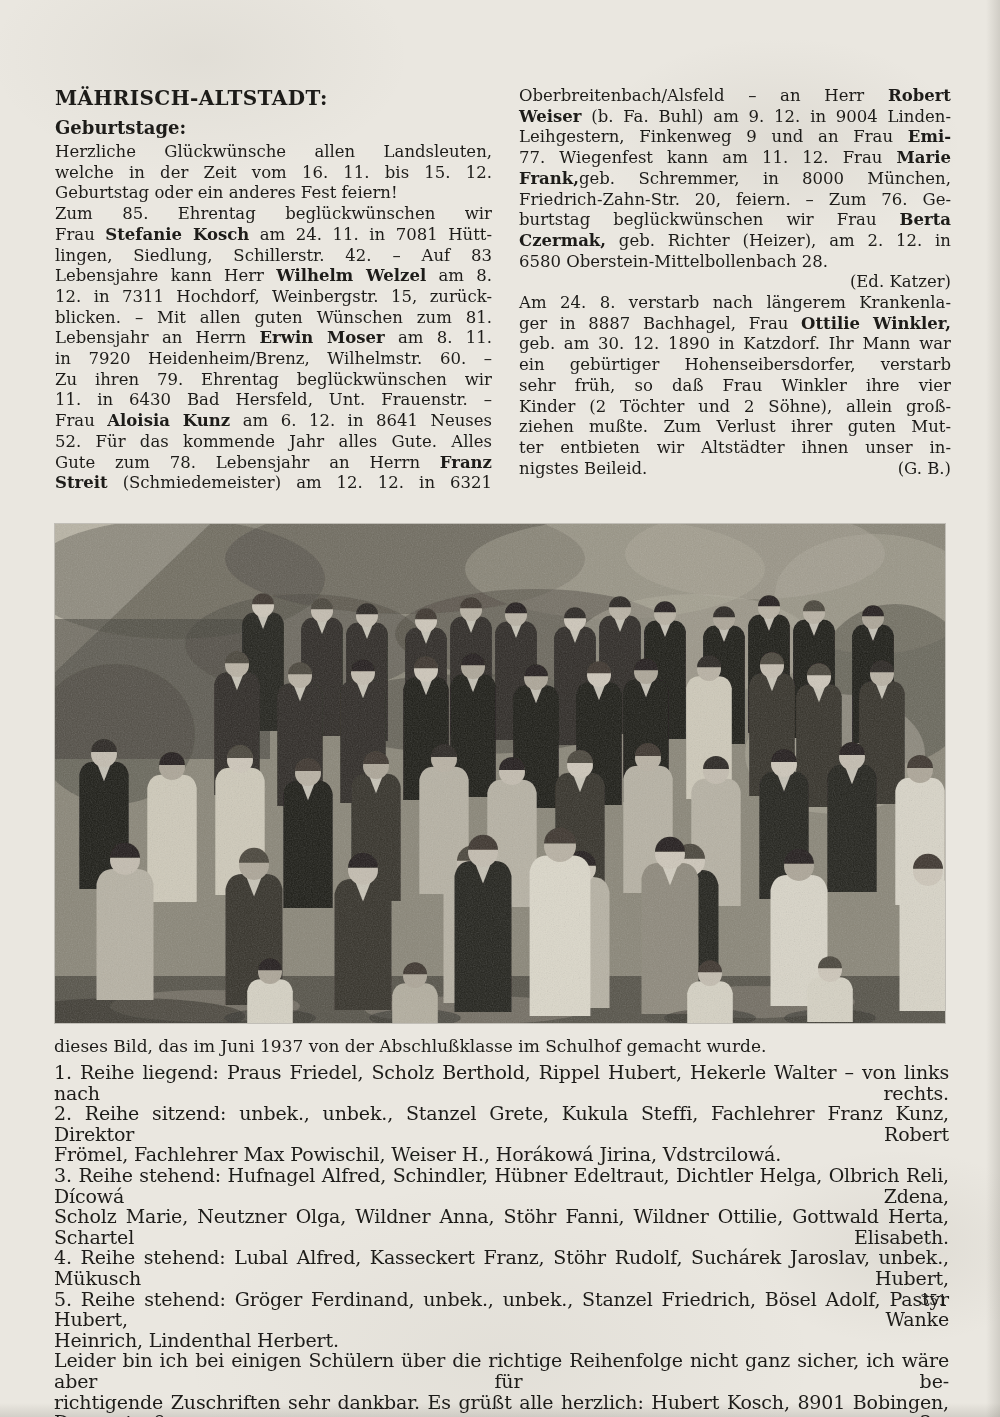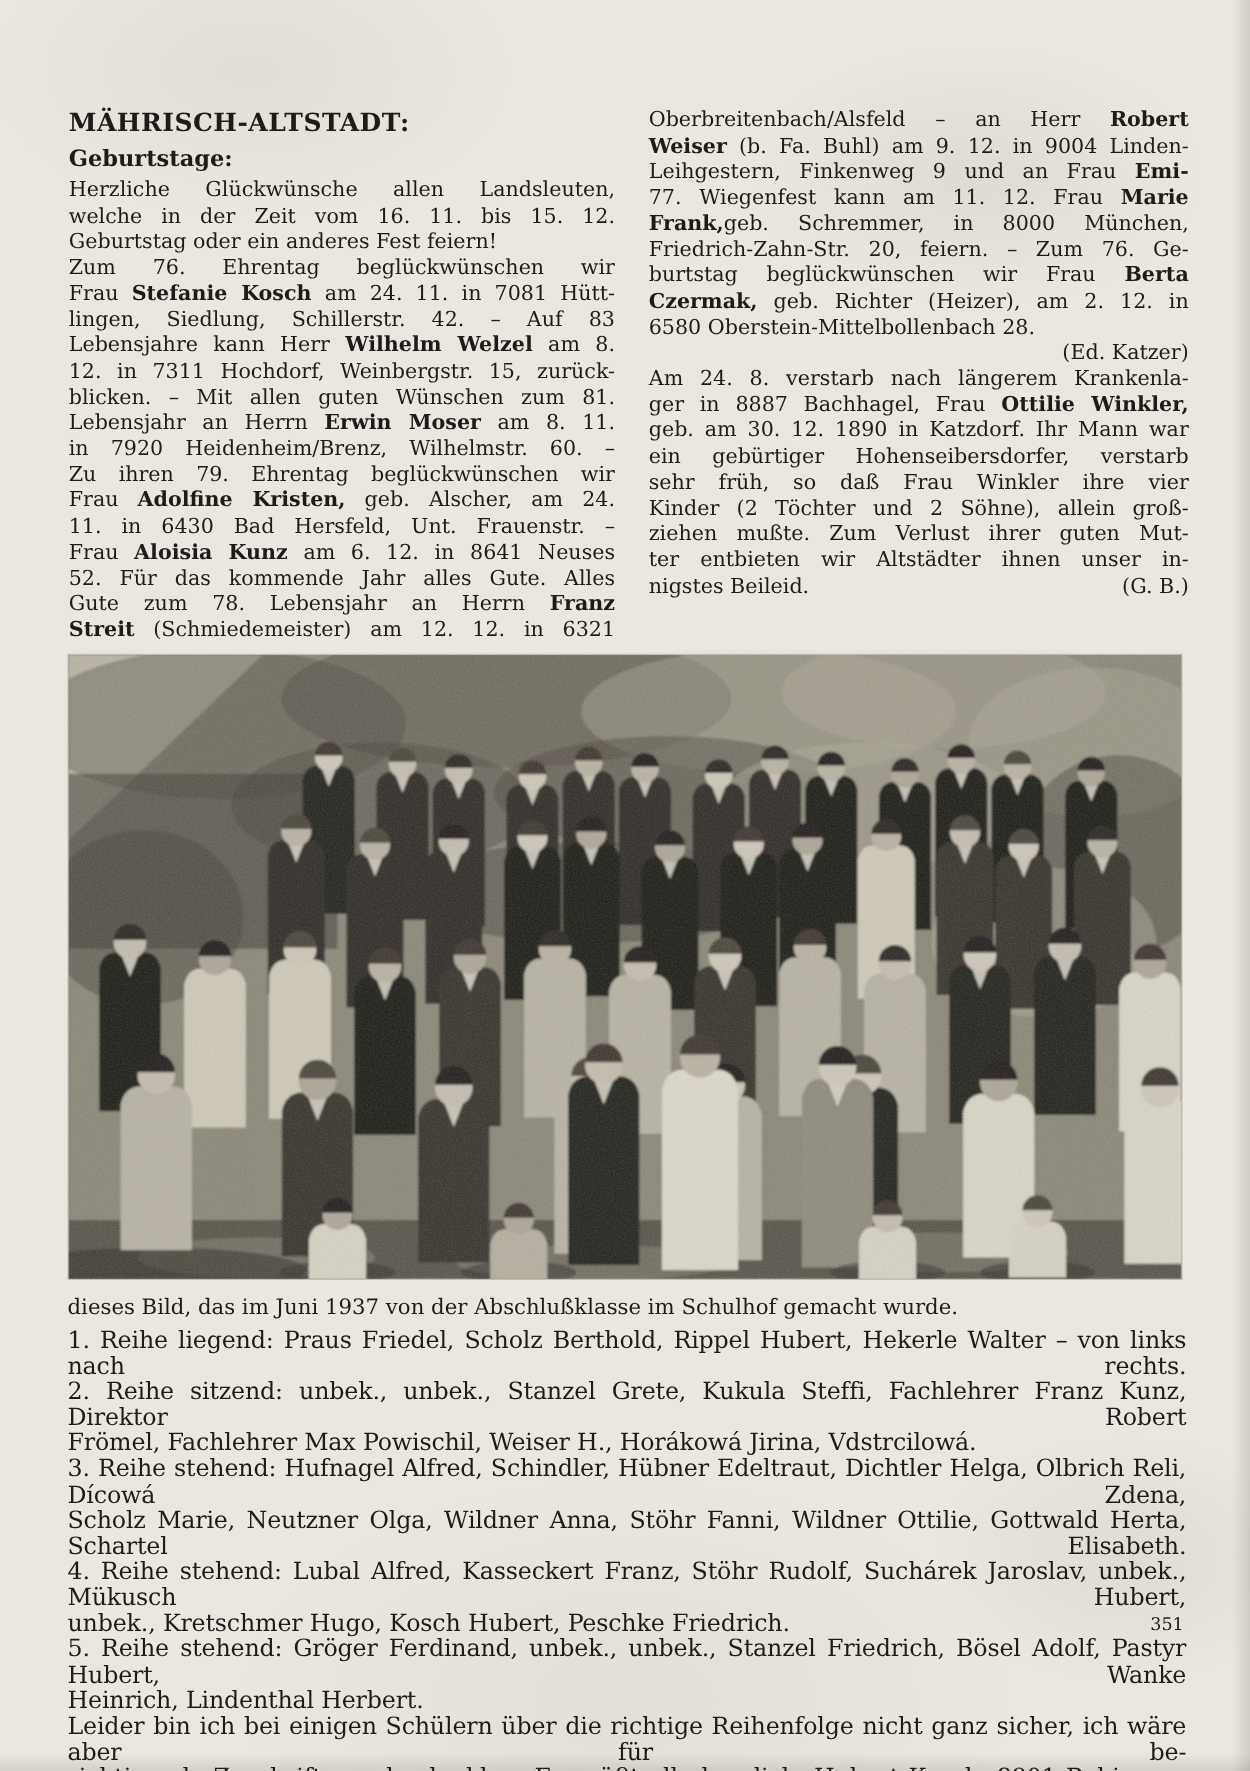--- a/index.html
+++ b/index.html
@@ -50,30 +50,29 @@
 <div class="page">
 
   <div class="cols">
     <div class="col col-left">
       <div class="heading">MÄHRISCH-ALTSTADT:</div>
       <div class="subheading">Geburtstage:</div>
       <div id="left-lines">
           <div class="tline just"><span>Herzliche Glückwünsche allen Landsleuten,</span></div>
           <div class="tline just"><span>welche in der Zeit vom 16. 11. bis 15. 12.</span></div>
           <div class="tline"><span>Geburtstag oder ein anderes Fest feiern!</span></div>
-          <div class="tline just"><span>Zum 76. Ehrentag beglückwünschen wir</span></div>
+          <div class="tline just"><span>Zum 85. Ehrentag beglückwünschen wir</span></div>
           <div class="tline just"><span>Frau </span><span class="b">Stefanie Kosch</span><span> am 24. 11. in 7081 Hütt-</span></div>
           <div class="tline just"><span>lingen, Siedlung, Schillerstr. 42. – Auf 83</span></div>
           <div class="tline just"><span>Lebensjahre kann Herr </span><span class="b">Wilhelm Welzel</span><span> am 8.</span></div>
           <div class="tline just"><span>12. in 7311 Hochdorf, Weinbergstr. 15, zurück-</span></div>
           <div class="tline just"><span>blicken. – Mit allen guten Wünschen zum 81.</span></div>
           <div class="tline just"><span>Lebensjahr an Herrn </span><span class="b">Erwin Moser</span><span> am 8. 11.</span></div>
           <div class="tline just"><span>in 7920 Heidenheim/Brenz, Wilhelmstr. 60. –</span></div>
           <div class="tline just"><span>Zu ihren 79. Ehrentag beglückwünschen wir</span></div>
-          <div class="tline just"><span>Frau </span><span class="b">Adolfine Kristen,</span><span> geb. Alscher, am 24.</span></div>
           <div class="tline just"><span>11. in 6430 Bad Hersfeld, Unt. Frauenstr. –</span></div>
           <div class="tline just"><span>Frau </span><span class="b">Aloisia Kunz</span><span> am 6. 12. in 8641 Neuses</span></div>
           <div class="tline just"><span>52. Für das kommende Jahr alles Gute. Alles</span></div>
           <div class="tline just"><span>Gute zum 78. Lebensjahr an Herrn </span><span class="b">Franz</span></div>
           <div class="tline just"><span class="b">Streit</span><span> (Schmiedemeister) am 12. 12. in 6321</span></div>
         </div>
     </div>
     <div class="col col-right">
       <div id="right-lines">
           <div class="tline just"><span>Oberbreitenbach/Alsfeld – an Herr </span><span class="b">Robert</span></div>
@@ -353,21 +352,20 @@
     <div class="cap-intro" id="cap-intro">
         <div class="tline"><span>dieses Bild, das im Juni 1937 von der Abschlußklasse im Schulhof gemacht wurde.</span></div>
       </div>
     <div class="cap-details" id="cap-details">
         <div class="tline just"><span>1. Reihe liegend: Praus Friedel, Scholz Berthold, Rippel Hubert, Hekerle Walter – von links nach rechts.</span></div>
         <div class="tline just"><span>2. Reihe sitzend: unbek., unbek., Stanzel Grete, Kukula Steffi, Fachlehrer Franz Kunz, Direktor Robert</span></div>
         <div class="tline"><span>Frömel, Fachlehrer Max Powischil, Weiser H., Horákowá Jirina, Vdstrcilowá.</span></div>
         <div class="tline just"><span>3. Reihe stehend: Hufnagel Alfred, Schindler, Hübner Edeltraut, Dichtler Helga, Olbrich Reli, Dícowá Zdena,</span></div>
         <div class="tline just"><span>Scholz Marie, Neutzner Olga, Wildner Anna, Stöhr Fanni, Wildner Ottilie, Gottwald Herta, Schartel Elisabeth.</span></div>
         <div class="tline just"><span>4. Reihe stehend: Lubal Alfred, Kasseckert Franz, Stöhr Rudolf, Suchárek Jaroslav, unbek., Mükusch Hubert,</span></div>
-        <div class="tline"><span>unbek., Kretschmer Hugo, Kosch Hubert, Peschke Friedrich.</span></div>
         <div class="tline just"><span>5. Reihe stehend: Gröger Ferdinand, unbek., unbek., Stanzel Friedrich, Bösel Adolf, Pastyr Hubert, Wanke</span></div>
         <div class="tline"><span>Heinrich, Lindenthal Herbert.</span></div>
         <div class="tline just"><span>Leider bin ich bei einigen Schülern über die richtige Reihenfolge nicht ganz sicher, ich wäre aber für be-</span></div>
         <div class="tline just"><span>richtigende Zuschriften sehr dankbar. Es grüßt alle herzlich: Hubert Kosch, 8901 Bobingen, Dammstraße 2a.</span></div>
       </div>
   </div>
 
   <div class="pagenum">351</div>
 </div>
 

